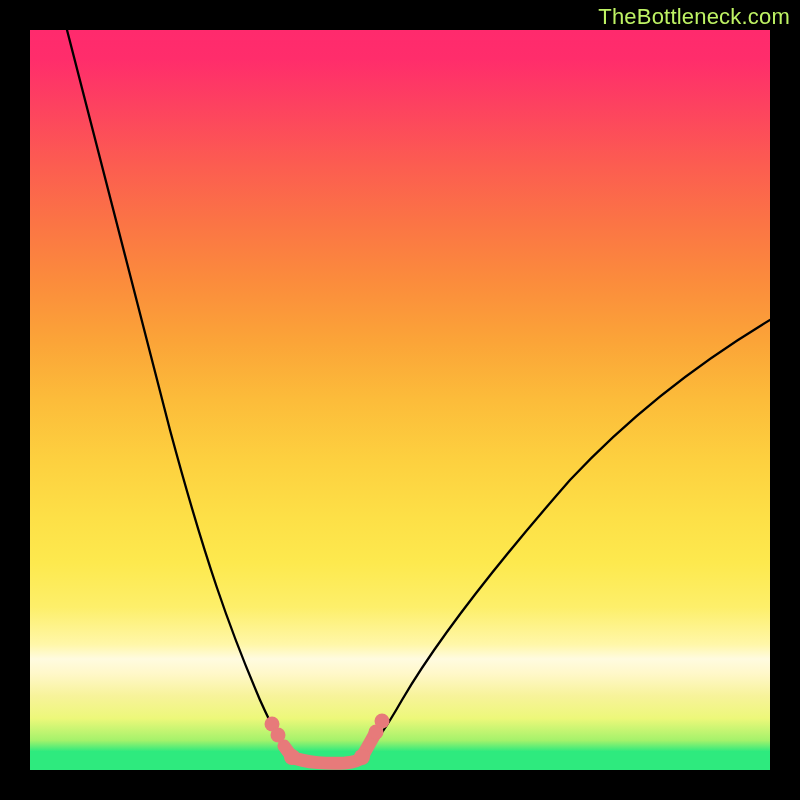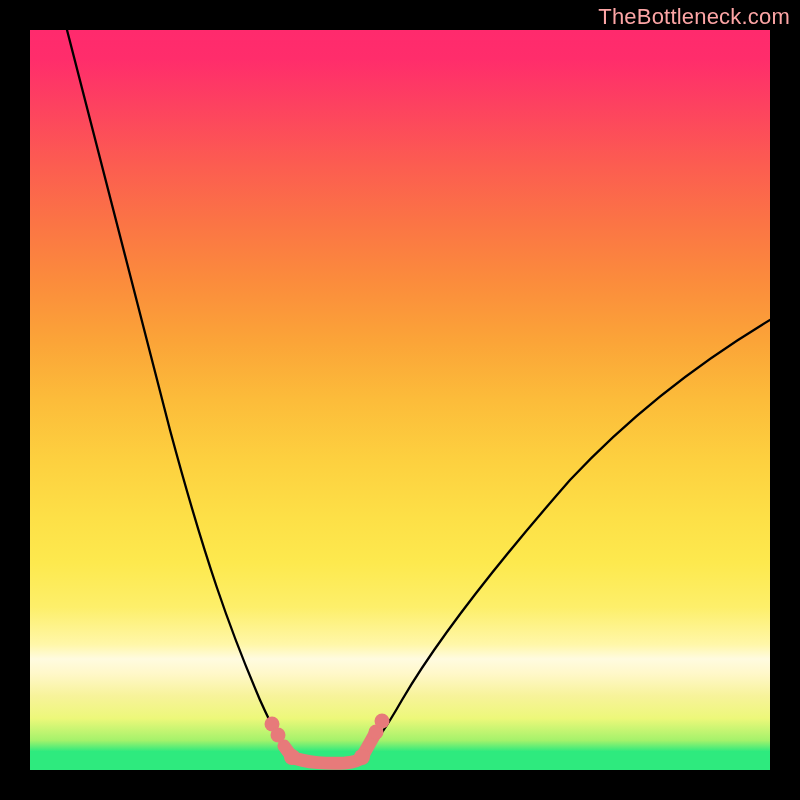--- a/index.html
+++ b/index.html
@@ -14,21 +14,21 @@
   .frame {
     position: relative;
     width: 800px;
     height: 800px;
     background: #000;
   }
   .watermark {
     position: absolute;
     top: 4px;
     right: 10px;
-    color: #fca5a5;
+    color: #bef264;
     font-size: 22px;
     font-weight: 400;
     letter-spacing: 0.2px;
     z-index: 50;
   }
   .plot-area {
     position: absolute;
     left: 30px;
     top: 30px;
     width: 740px;

